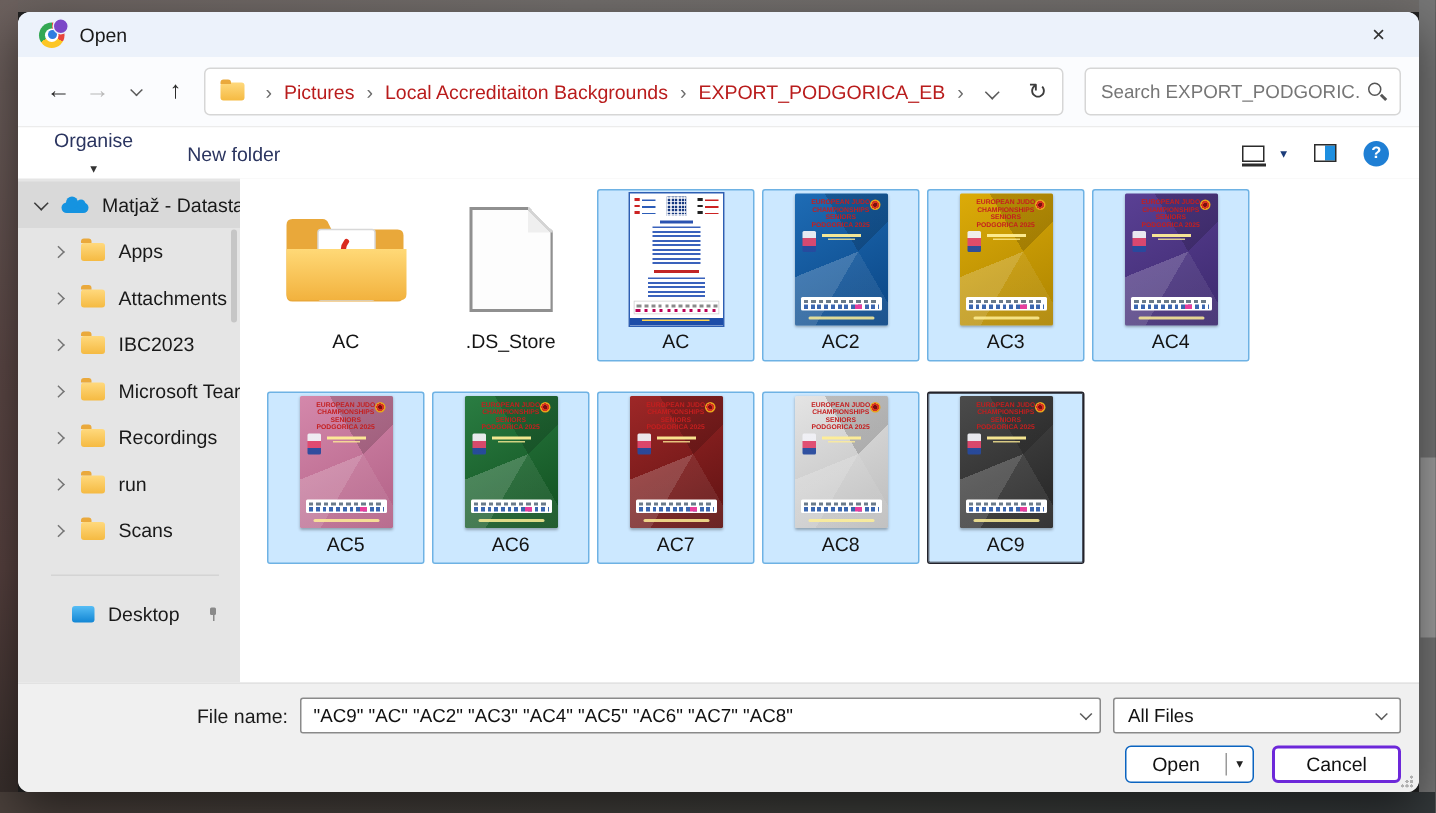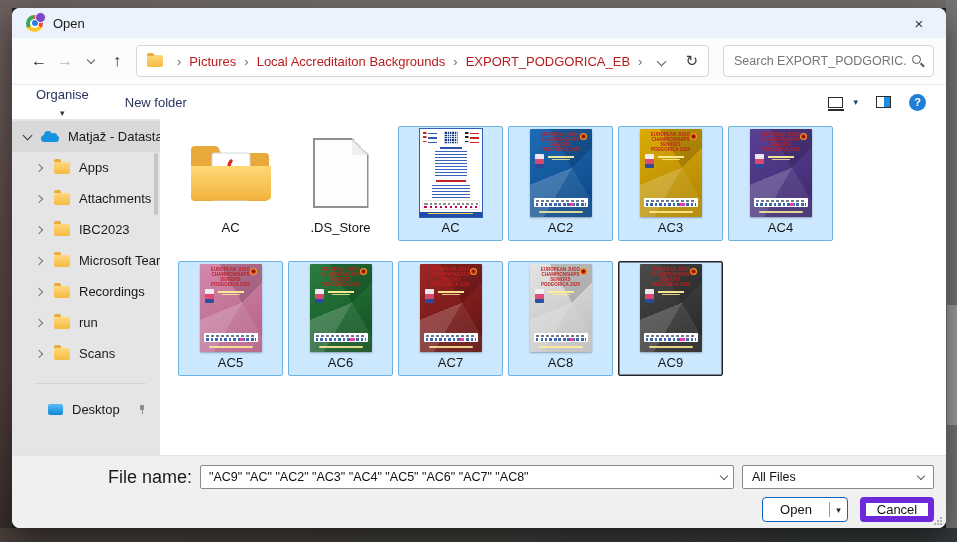--- a/index.html
+++ b/index.html
@@ -126,35 +126,35 @@
     background:repeating-linear-gradient(180deg,#3a62bc 0 1.1px,transparent 1.1px 3px);}
   .cw-spons{position:absolute;left:3px;right:3px;bottom:8px;height:8px;background:#fff;box-shadow:0 0 0 .5px #ccc;
     background-image:repeating-linear-gradient(90deg,#8a8a8a 0 2.5px,transparent 2.5px 4.6px),
       repeating-linear-gradient(90deg,#b05 0 2px,transparent 2px 5px);
     background-size:100% 2px,100% 1.8px;background-position:2px 1.5px,2px 5px;background-repeat:repeat-x;}
   .cw-foot{position:absolute;left:0;right:0;bottom:0;height:5.5px;background:#1d4da8;}
   .cw-foot::before{content:'';display:block;margin:1.8px auto 0;width:72%;height:1.2px;background:#ffd34d;}
   
   .footer{height:73px;flex:none;background:#f0f0f0;border-top:1px solid #e2e2e2;padding:9px 12px 0 12px;box-sizing:border-box;}
   .frow1{display:flex;align-items:center;}
-  .fn-label{width:168px;text-align:right;padding-right:0;font-size:18px;color:#1b1b1b;flex:none;}
+  .fn-label{width:168px;text-align:right;padding-right:0;font-size:13px;color:#1b1b1b;flex:none;}
   .fn-input{margin-left:8px;width:534px;height:24px;box-sizing:border-box;border:1px solid #8a8a8a;border-radius:2px;background:#fff;
     display:flex;align-items:center;padding:0 6px;flex:none;}
   .fn-input input{border:none;outline:none;flex:1;min-width:0;font-size:12.5px;color:#111;font-family:inherit;background:transparent;}
   .ft-select{margin-left:8px;flex:1;height:24px;box-sizing:border-box;border:1px solid #8a8a8a;border-radius:2px;background:#fff;
     display:flex;align-items:center;padding:0 9px;font-size:12.5px;color:#111;}
   .ft-select .chev{margin-left:auto;}
   .frow2{display:flex;justify-content:flex-end;gap:12px;margin-top:8px;}
   .btn{height:25px;box-sizing:border-box;border-radius:4px;display:flex;align-items:center;justify-content:center;
     font-size:13px;color:#111;background:#fff;}
   .btn-open{width:86px;border:1px solid var(--accent,#0b64c0);padding:0;}
   .btn-open .olabel{flex:1;text-align:center;}
   .btn-open .odiv{width:1px;height:15px;background:#9a9a9a;}
   .btn-open .ocaret{width:17px;text-align:center;font-size:9px;color:#222;}
-  .btn-cancel{width:74px;border:6px solid #6d28d9;}
+  .btn-cancel{width:86px;border:2px solid #6d28d9;}
   .grip{position:absolute;right:4px;bottom:3px;width:8px;height:8px;
     background:radial-gradient(circle at 1px 7px,#b0b0b0 1px,transparent 1.2px),
       radial-gradient(circle at 4px 7px,#b0b0b0 1px,transparent 1.2px),
       radial-gradient(circle at 7px 7px,#b0b0b0 1px,transparent 1.2px),
       radial-gradient(circle at 4px 4px,#b0b0b0 1px,transparent 1.2px),
       radial-gradient(circle at 7px 4px,#b0b0b0 1px,transparent 1.2px),
       radial-gradient(circle at 7px 1px,#b0b0b0 1px,transparent 1.2px);}
 </style>
 </head>
 <body>

